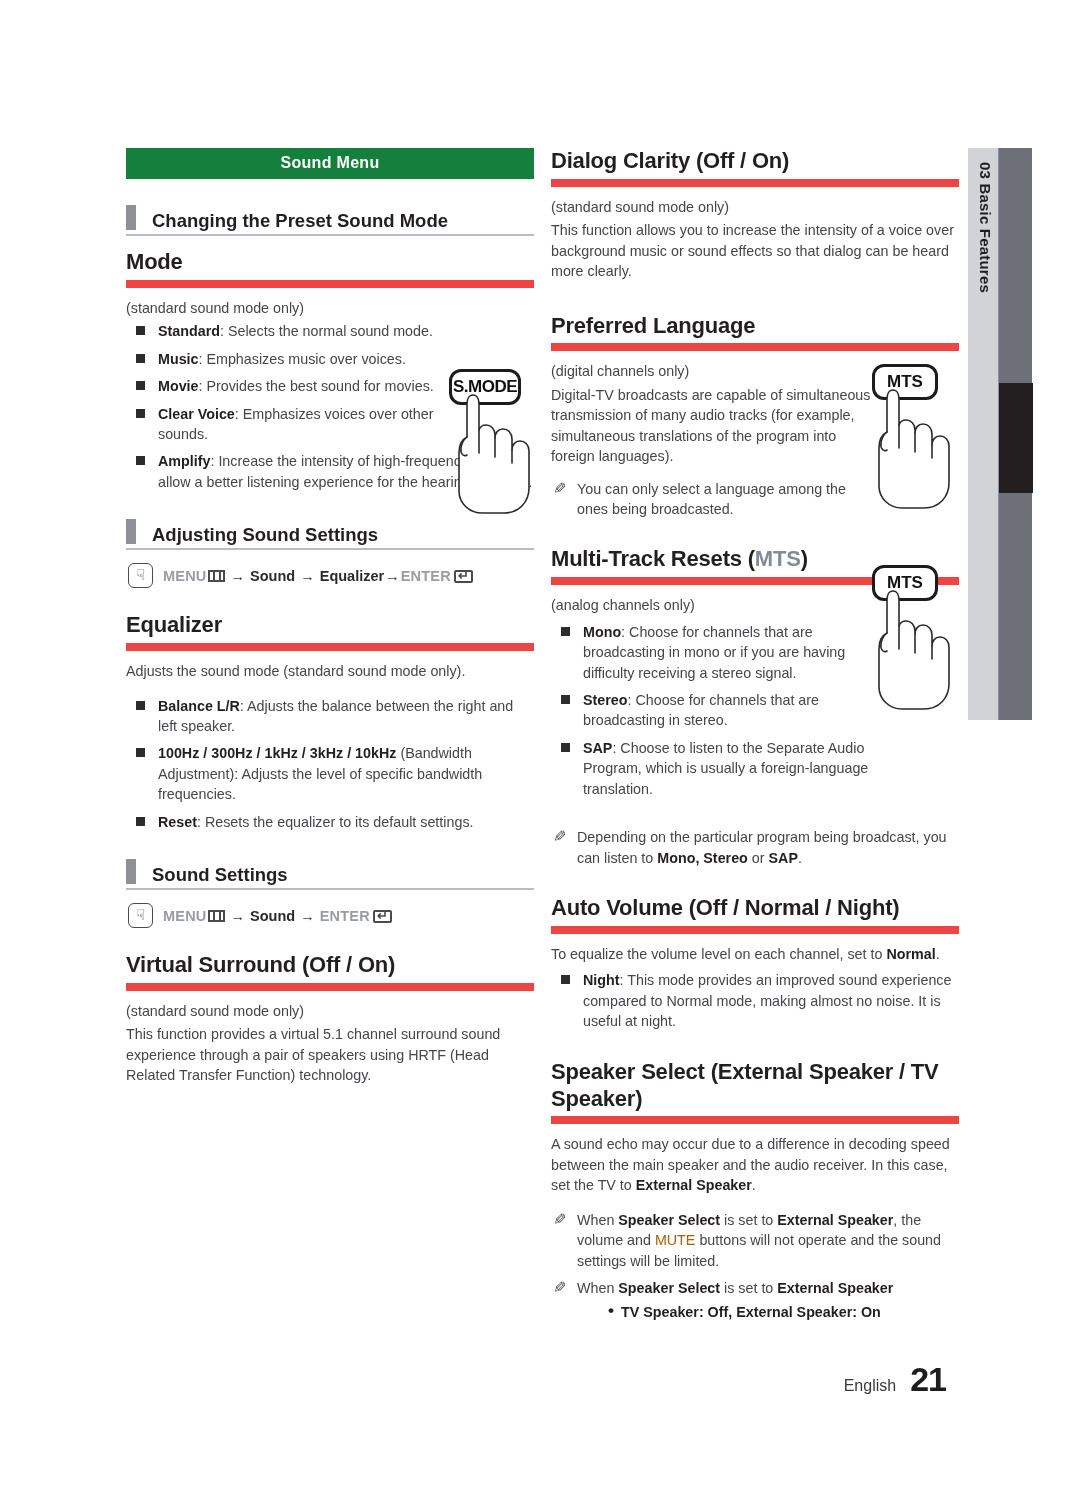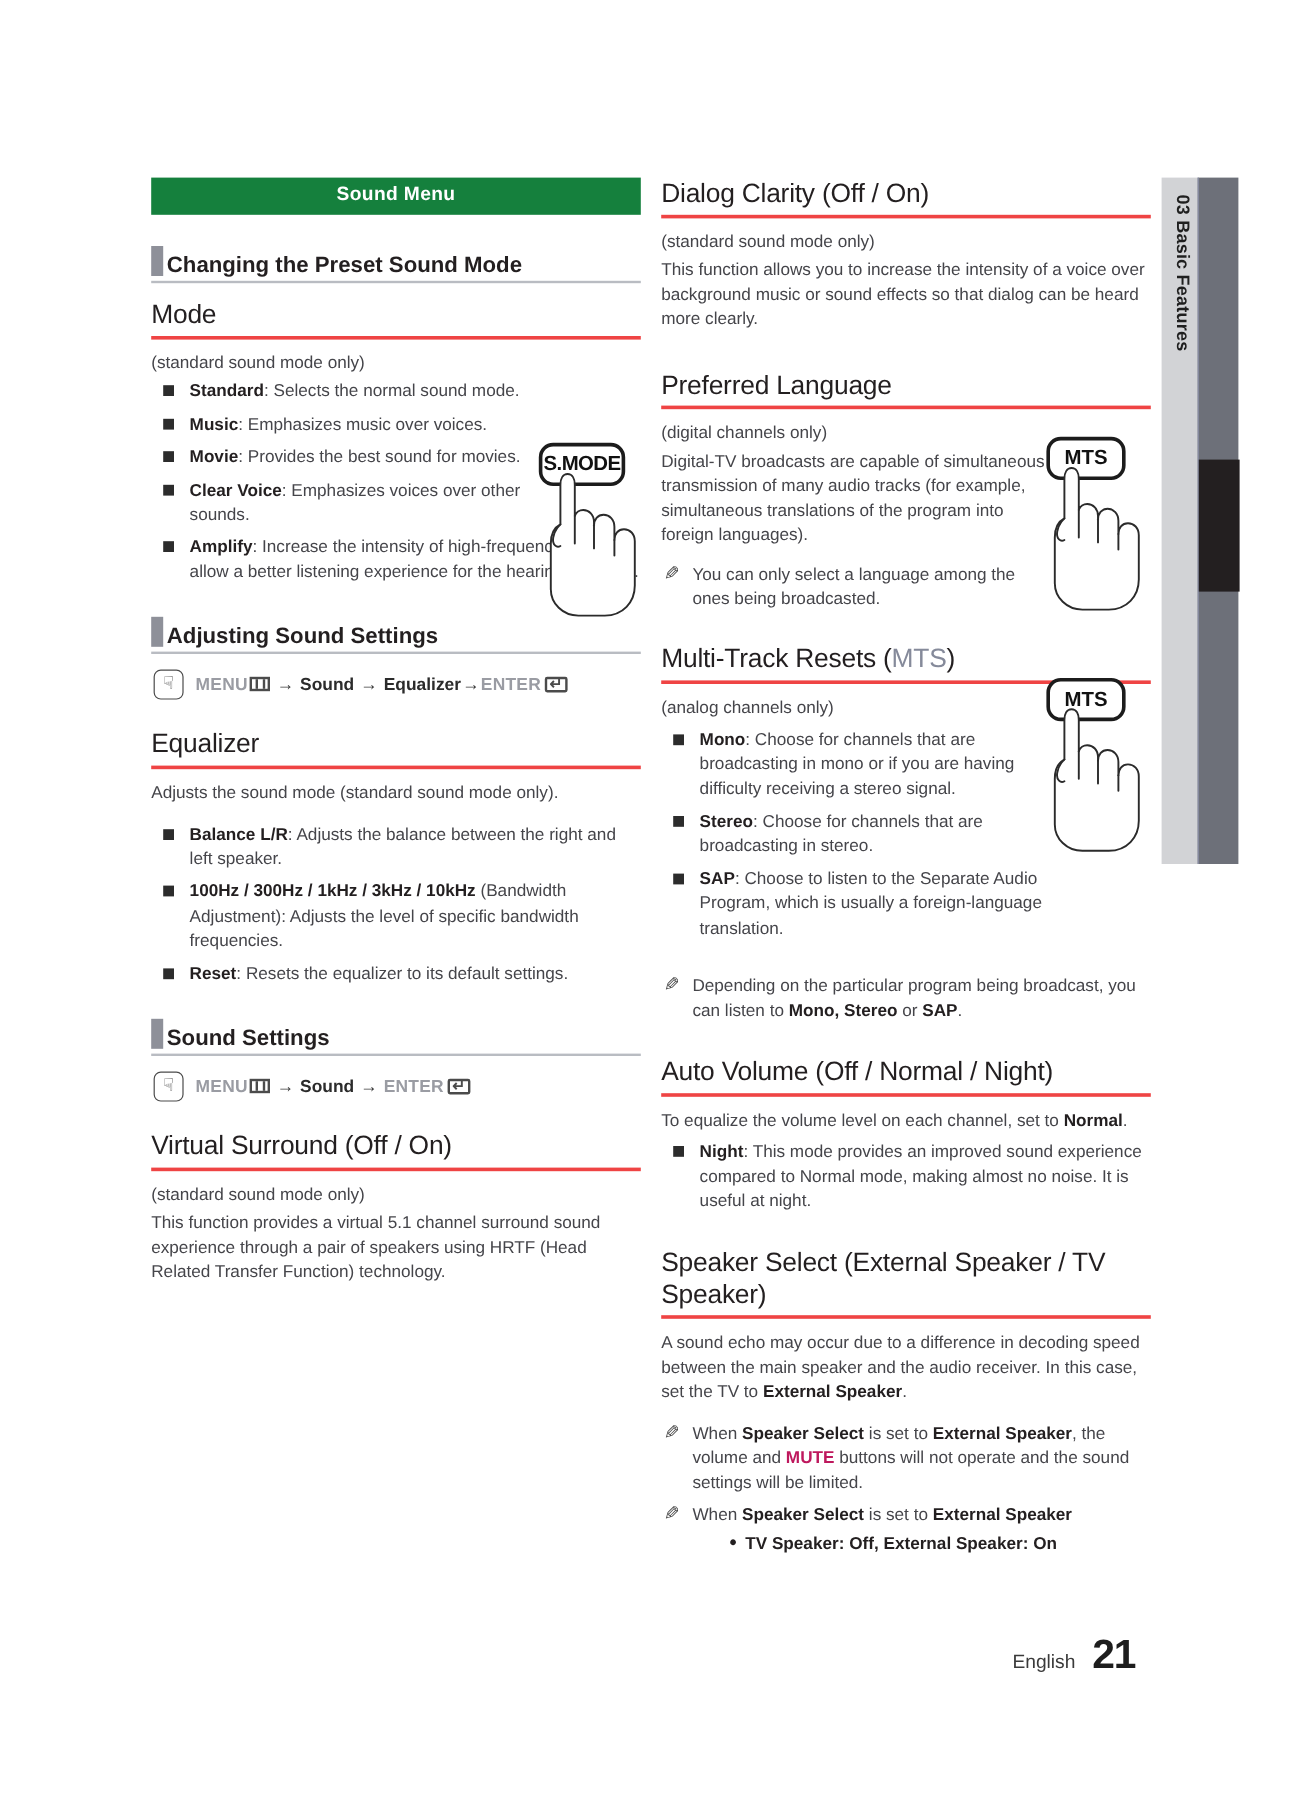--- a/index.html
+++ b/index.html
@@ -56,21 +56,21 @@
     text-align:center;
     font-size:16px;
     font-weight:bold;
     letter-spacing:.3px;
     padding:6px 0 7px;
     margin-bottom:26px;
   }
 
   
   .section-head {
-    display:flex; align-items:flex-end; gap:3px;
+    display:flex; align-items:flex-end; gap:16px;
     border-bottom:2px solid #b9bcc2;
     padding-bottom:3px;
     margin-bottom:13px;
   }
   .section-head .blk {
     width:10px; height:25px; background:#8e9099; flex:0 0 auto; margin-bottom:1px;
   }
   .section-head .txt {
     font-size:18.5px; font-weight:bold; color:#231f20; line-height:1.15;
   }
@@ -109,35 +109,35 @@
     position:relative; vertical-align:-2px; margin-left:3px;
   }
   .glyph-enter::before{
     content:"↵"; position:absolute; left:0; right:0; top:-5px;
     text-align:center; font-size:13px; line-height:18px; color:#4b4b4b;
     font-weight:bold;
   }
 
   
   .topic {
-    font-size:22px; font-weight:normal; color:#231f20;
+    font-size:22px; font-weight:bold; color:#231f20;
     line-height:1.22; letter-spacing:-.2px;
-    border-bottom:3px solid #ef4444;
+    border-bottom:8px solid #ef4444;
     padding-bottom:4px;
     margin:0 0 10px 0;
   }
   .topic .mts-blue { color:#858a9a; }
 
   
   p.body {
     font-size:14.3px; line-height:1.43; margin:0 0 3px 0; color:#45454a;
   }
   p.body.gap { margin-bottom:14px; }
   .b { font-weight:bold; color:#231f20; }
-  .mute-blue { font-weight:bold; color:#be185d;margin-top:40px; }
+  .mute-blue { font-weight:normal; color:#a16207;margin-top:40px; }
 
   
   ul.sq { list-style:none; margin:0 0 3px 0; padding:0; }
   ul.sq > li {
     position:relative; padding-left:32px; margin-bottom:7px;
     font-size:14.3px; line-height:1.43; color:#45454a;
   }
   ul.sq > li::before {
     content:""; position:absolute; left:10px; top:5px;
     width:9px; height:9px; background:#2c2c2c;

